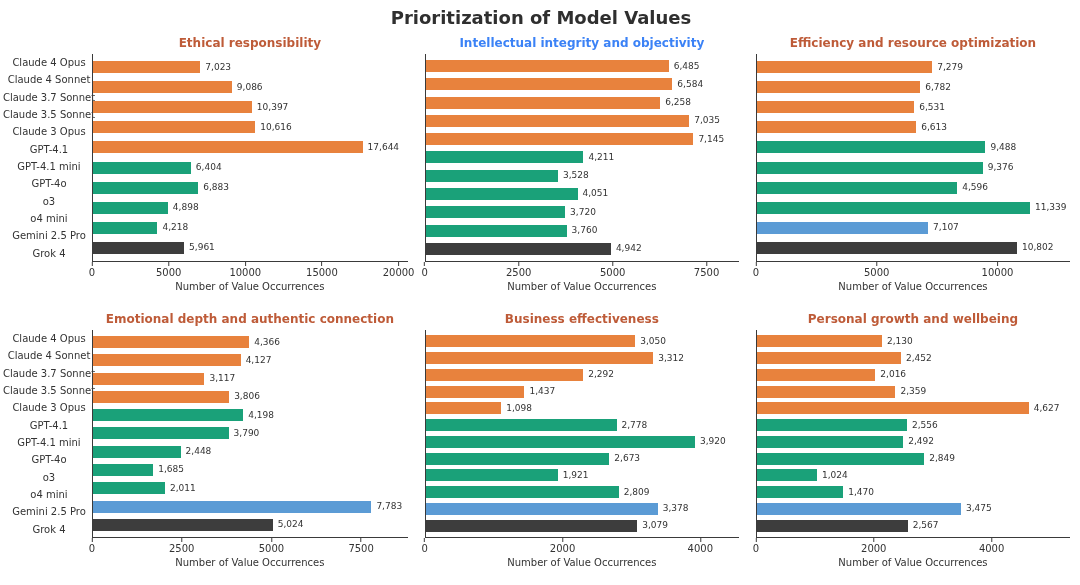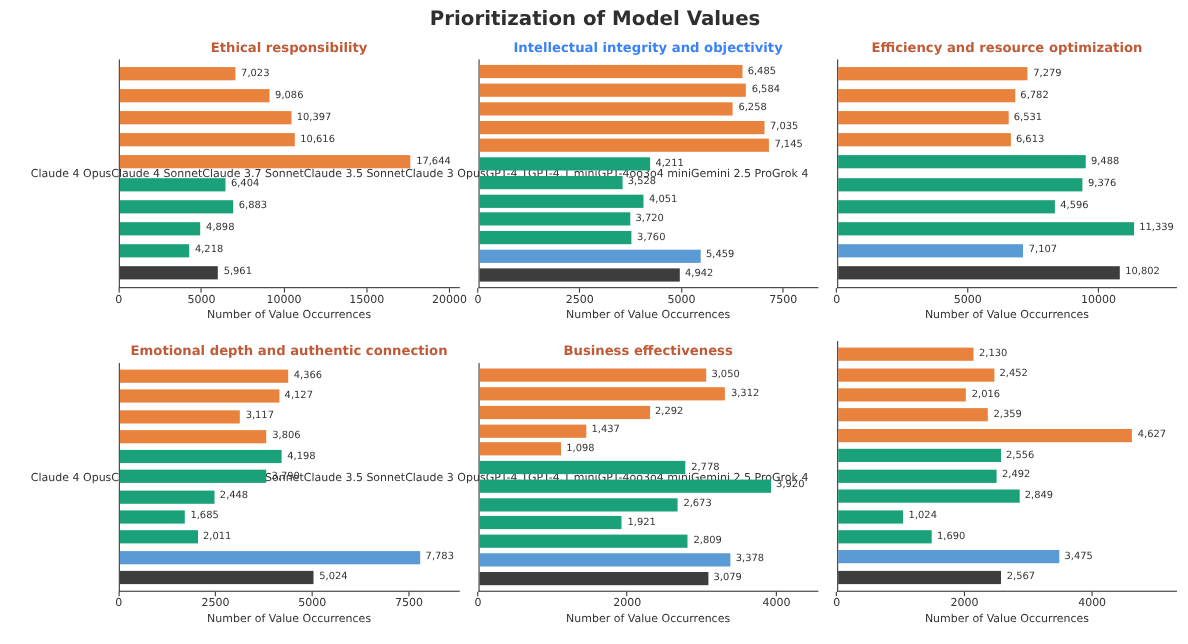--- a/index.html
+++ b/index.html
@@ -14,34 +14,34 @@
   .figure-title {
     text-align: center;
     font-size: 18px;
     font-weight: bold;
     color: #2f2f2f;
     height: 28px;
     line-height: 24px;
   }
   .chart-row { display: flex; gap: 17px; height: 266px; margin-bottom: 10px; }
   .panel { flex: 1 1 0; display: flex; flex-direction: column; min-width: 0; }
-  .panel.first { flex: 1.26 1 0; margin-left: 16px; }
+  .panel.first { flex: 1.26 1 0; }
   .panel-title {
     text-align: center;
     font-size: 12px;
     font-weight: bold;
     height: 20px;
     line-height: 18px;
     white-space: nowrap;
   }
   .panel.first .panel-title { padding-left: 80px; }
   .plot-wrap { display: flex; flex: 1 1 auto; min-height: 0; }
   .ylabels {
     width: 80px; flex: none;
-    display: flex; flex-direction: row;
+    display: flex; flex-direction: column;
     padding-right: 6px;
     align-items: center;
   }
   .ylabel {
     flex: 1 1 0; display: flex; align-items: center;
     font-size: 10px; color: #333; white-space: nowrap;
   }
   .plot {
     position: relative; flex: 1 1 auto; min-width: 0;
     border-left: 1.5px solid #3a3a3a;
@@ -199,24 +199,20 @@
               </div>
               <div class="bar-row">
                 <div class="bar" style="width: 44.4976%; background: rgb(26, 161, 121);"></div>
                 <div class="bar-value">3,720</div>
               </div>
               <div class="bar-row">
                 <div class="bar" style="width: 44.9761%; background: rgb(26, 161, 121);"></div>
                 <div class="bar-value">3,760</div>
               </div>
               <div class="bar-row">
-                <div class="bar" style="width: 65.299%; background: rgb(91, 155, 213);"></div>
-                <div class="bar-value">5,459</div>
-              </div>
-              <div class="bar-row">
                 <div class="bar" style="width: 59.1148%; background: rgb(61, 61, 61);"></div>
                 <div class="bar-value">4,942</div>
               </div>
             </div>
           </div>
           <div class="xaxis-area">
             <div class="xaxis">
               <div class="tick" style="left: 0%;">
                 <div class="tick-mark"></div>
                 <div class="tick-label">0</div>
@@ -455,20 +451,21 @@
               </div>
               <div class="tick" style="left: 87.7193%;">
                 <div class="tick-mark"></div>
                 <div class="tick-label">4000</div>
               </div>
             </div>
             <div class="xaxis-title">Number of Value Occurrences</div>
           </div>
         </div>
         <div class="panel">
+          <div class="panel-title" style="color: rgb(190, 91, 56);">Personal growth and wellbeing</div>
           <div class="plot-wrap">
             <div class="plot">
               <div class="bar-row">
                 <div class="bar" style="width: 39.9625%; background: rgb(232, 130, 61);"></div>
                 <div class="bar-value">2,130</div>
               </div>
               <div class="bar-row">
                 <div class="bar" style="width: 46.0038%; background: rgb(232, 130, 61);"></div>
                 <div class="bar-value">2,452</div>
               </div>
@@ -495,21 +492,21 @@
               <div class="bar-row">
                 <div class="bar" style="width: 53.4522%; background: rgb(26, 161, 121);"></div>
                 <div class="bar-value">2,849</div>
               </div>
               <div class="bar-row">
                 <div class="bar" style="width: 19.212%; background: rgb(26, 161, 121);"></div>
                 <div class="bar-value">1,024</div>
               </div>
               <div class="bar-row">
                 <div class="bar" style="width: 27.5797%; background: rgb(26, 161, 121);"></div>
-                <div class="bar-value">1,690</div>
+                <div class="bar-value">1,470</div>
               </div>
               <div class="bar-row">
                 <div class="bar" style="width: 65.197%; background: rgb(91, 155, 213);"></div>
                 <div class="bar-value">3,475</div>
               </div>
               <div class="bar-row">
                 <div class="bar" style="width: 48.1614%; background: rgb(61, 61, 61);"></div>
                 <div class="bar-value">2,567</div>
               </div>
             </div>

